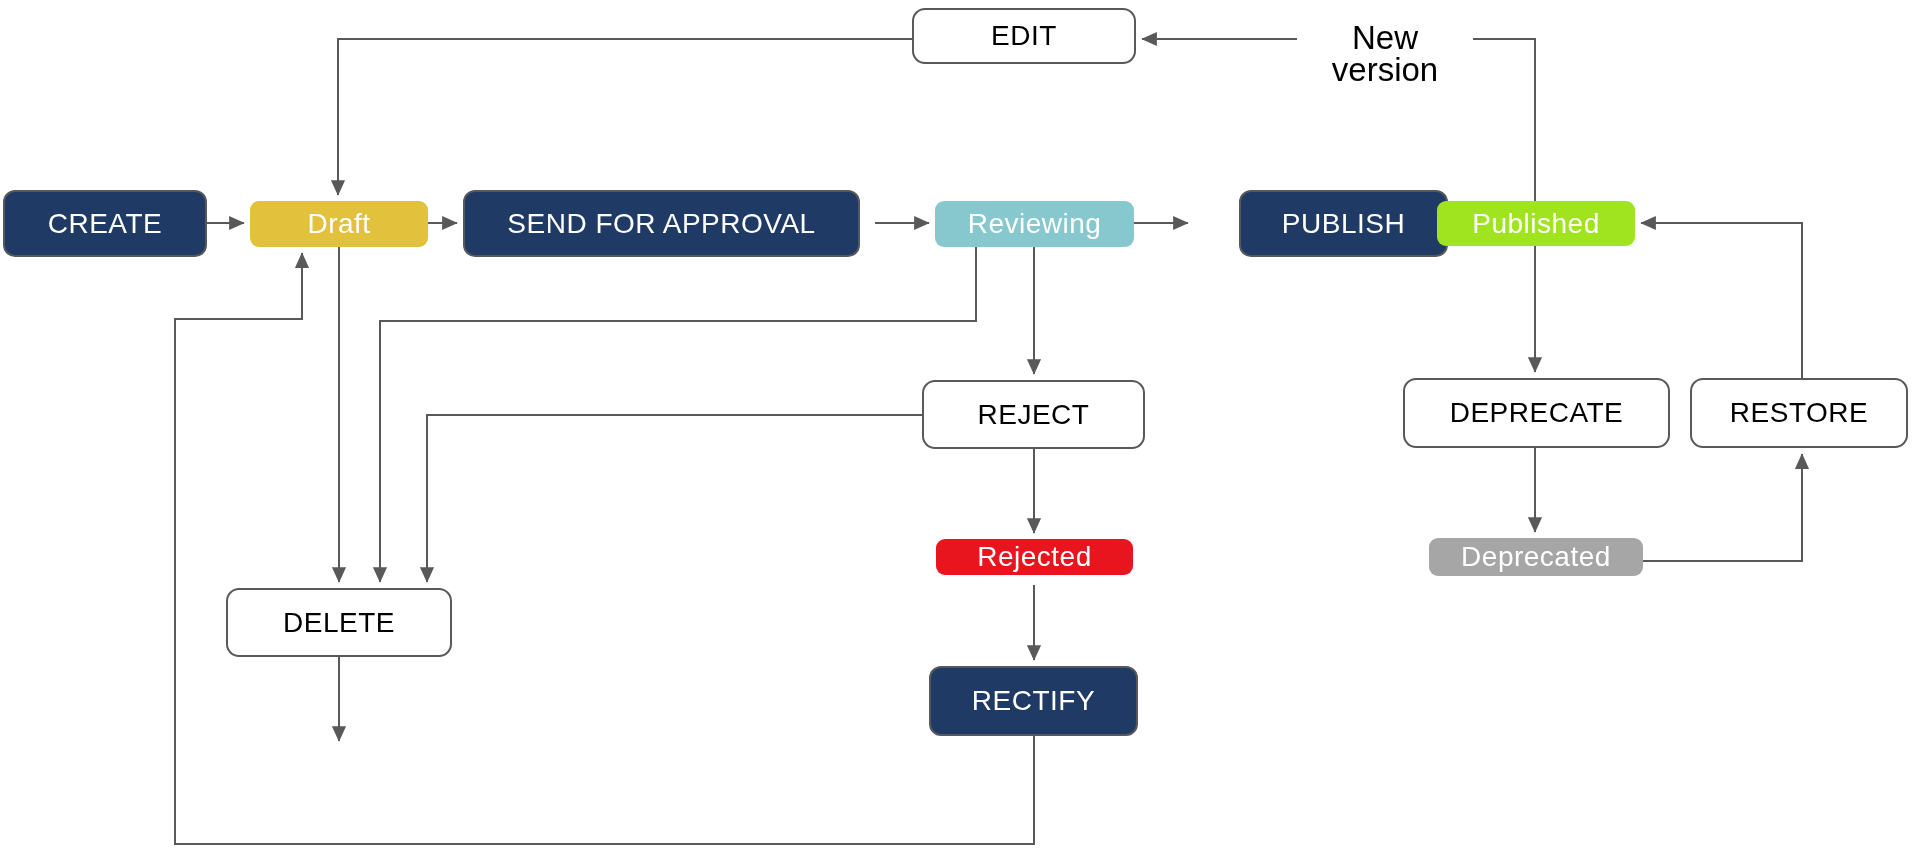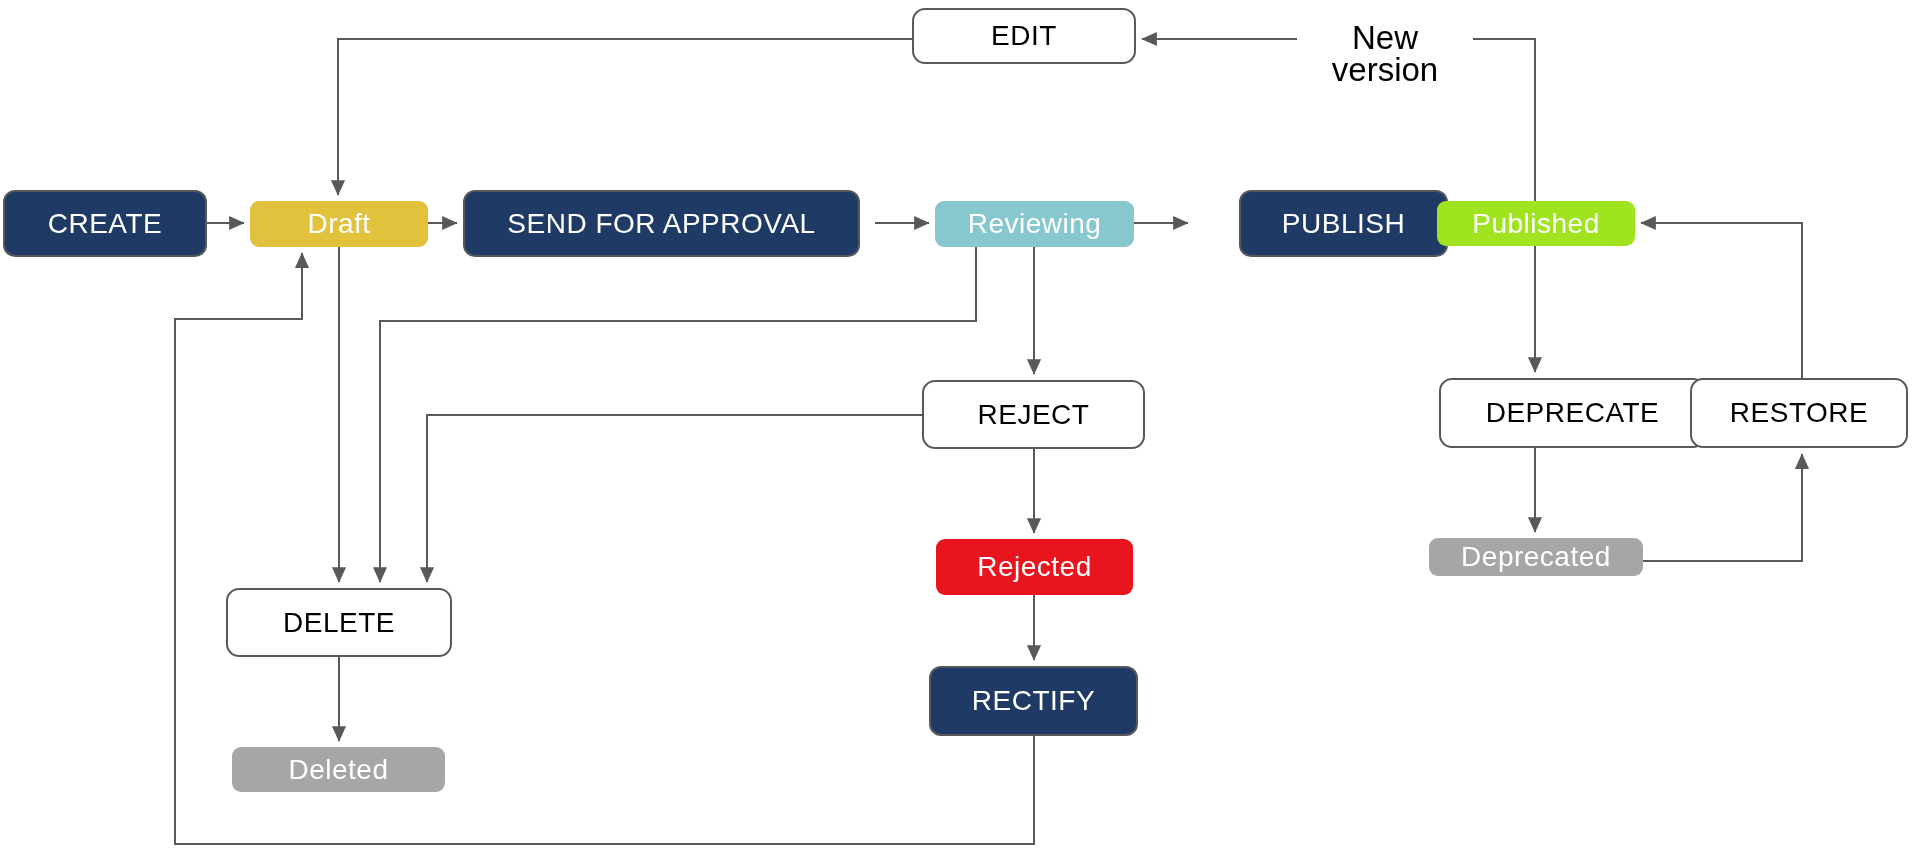--- a/index.html
+++ b/index.html
@@ -88,29 +88,28 @@
   <div class="node state" style="left: 935px; top: 201px; width: 199px; height: 46px; background-color: rgb(135, 199, 206);">Reviewing</div>
 
   <div class="node action-dark" style="left: 1194px; top: 190px; width: 209px; height: 67px; background-color: rgb(31, 58, 100); margin-left: 45px;">PUBLISH</div>
 
   <div class="node state" style="left: 1437px; top: 201px; width: 198px; height: 45px; background-color: rgb(160, 228, 32);">Published</div>
 
   <div class="node action-outline" style="left:912px;top:8px;width:224px;height:56px;">EDIT</div>
 
   <div class="node action-outline" style="left:922px;top:380px;width:223px;height:69px;">REJECT</div>
 
-  <div class="node state" style="left: 936px; top: 539px; width: 197px; height: 56px; background-color: rgb(232, 20, 30);">Rejected</div>
+  <div class="node state" style="left: 936px; top: 539px; width: 197px; height: 36px; background-color: rgb(232, 20, 30);">Rejected</div>
 
   <div class="node action-dark" style="left: 929px; top: 666px; width: 209px; height: 70px; background-color: rgb(31, 58, 100);">RECTIFY</div>
 
   <div class="node action-outline" style="left:226px;top:588px;width:226px;height:69px;">DELETE</div>
 
-  <div class="node state" style="left: 232px; top: 747px; width: 213px; height: 45px; background-color: rgb(166, 166, 166);">Deleted</div>
 
-  <div class="node action-outline" style="left:1403px;top:378px;width:267px;height:70px;margin-left:36px;">DEPRECATE</div>
+  <div class="node action-outline" style="left:1403px;top:378px;width:267px;height:70px;">DEPRECATE</div>
 
   <div class="node action-outline" style="left:1690px;top:378px;width:218px;height:70px;">RESTORE</div>
 
   <div class="node state" style="left: 1429px; top: 538px; width: 214px; height: 38px; background-color: rgb(166, 166, 166);">Deprecated</div>
 
   <div class="edge-label" style="left:1297px;top:22px;width:160px;height:32px;">New version</div>
 
 </div>
 
 </body></html>

